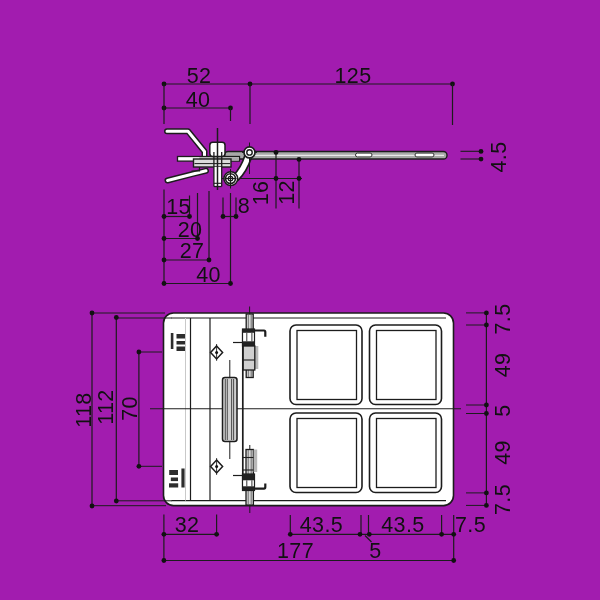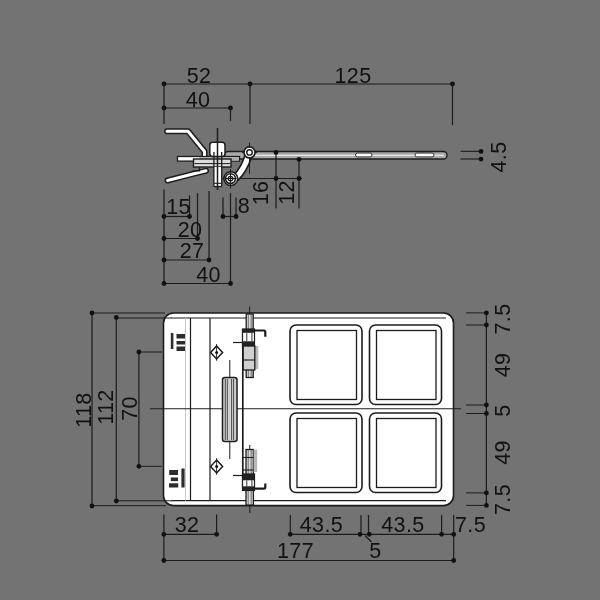--- a/index.html
+++ b/index.html
@@ -1,16 +1,16 @@
 <!DOCTYPE html>
 <html><head>
 <meta charset="utf-8">
 <style>
   html,body{margin:0;padding:0;background:#ffffff;}
-  .wrap{width:600px;height:600px;position:relative;background:#737373;}
+  .wrap{width:600px;height:600px;position:relative;background:#a21caf;}
   svg{position:absolute;left:0;top:0;}
   text{font-family:"Liberation Sans", sans-serif; fill:#111; font-size:21.5px; letter-spacing:0.4px;}
 </style>
 </head>
 <body>
 <div class="wrap">
 <svg width="600" height="600" viewBox="0 0 600 600">
 <g stroke="#1c1c1c" fill="none" stroke-width="1.2">
 
 <g>

